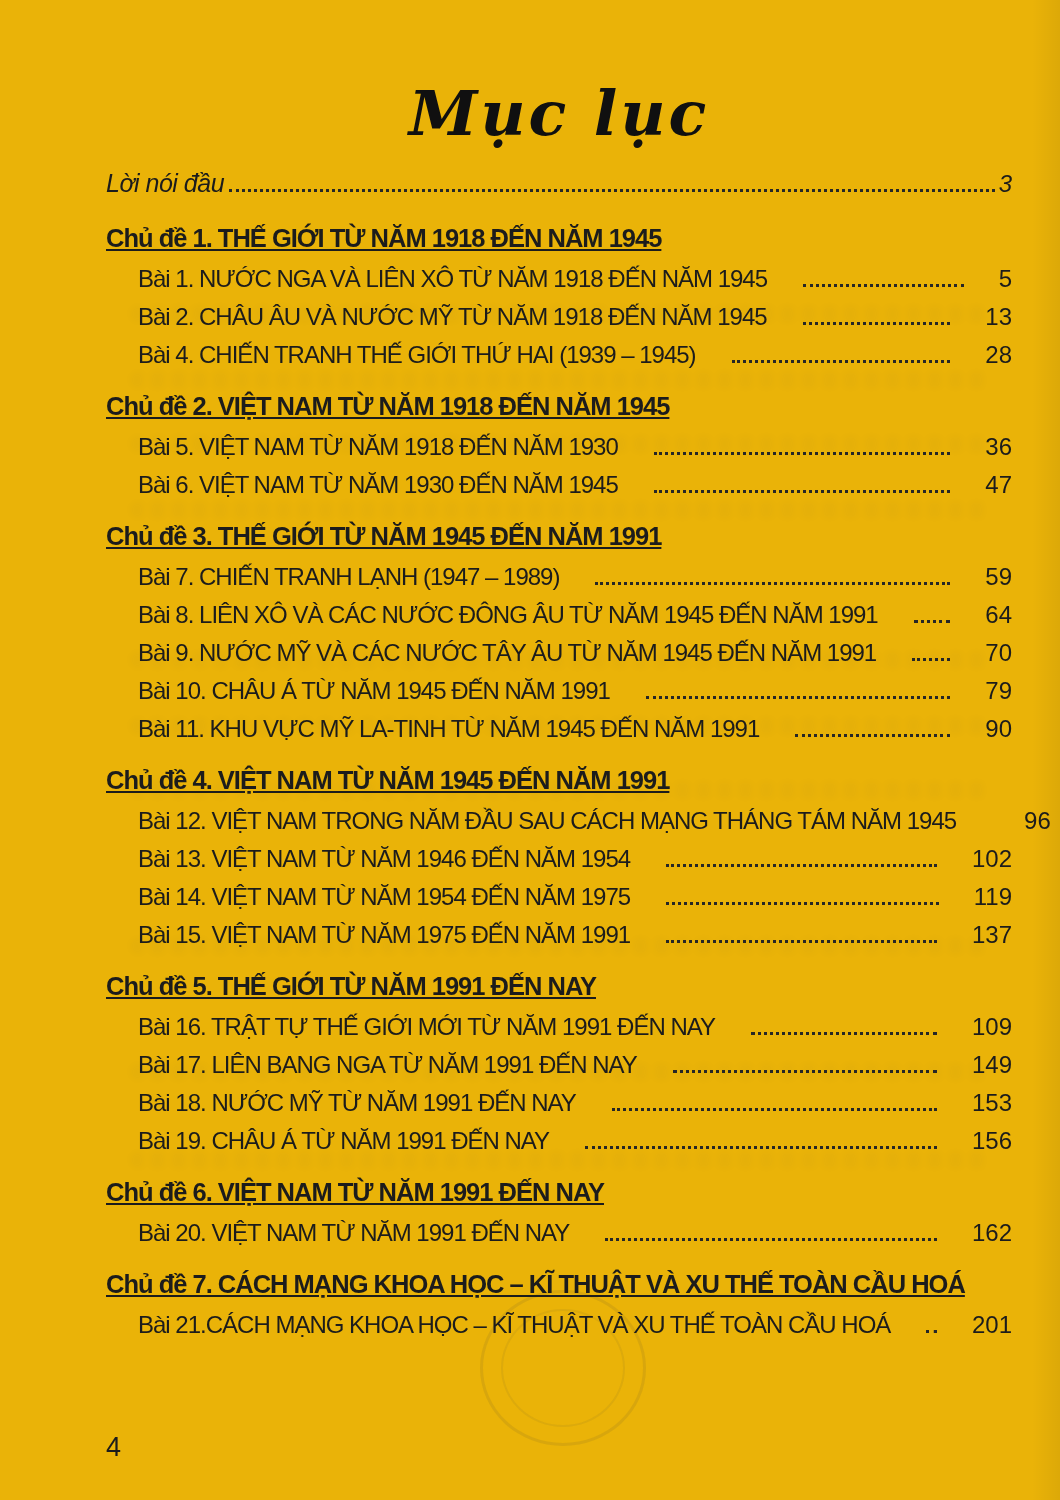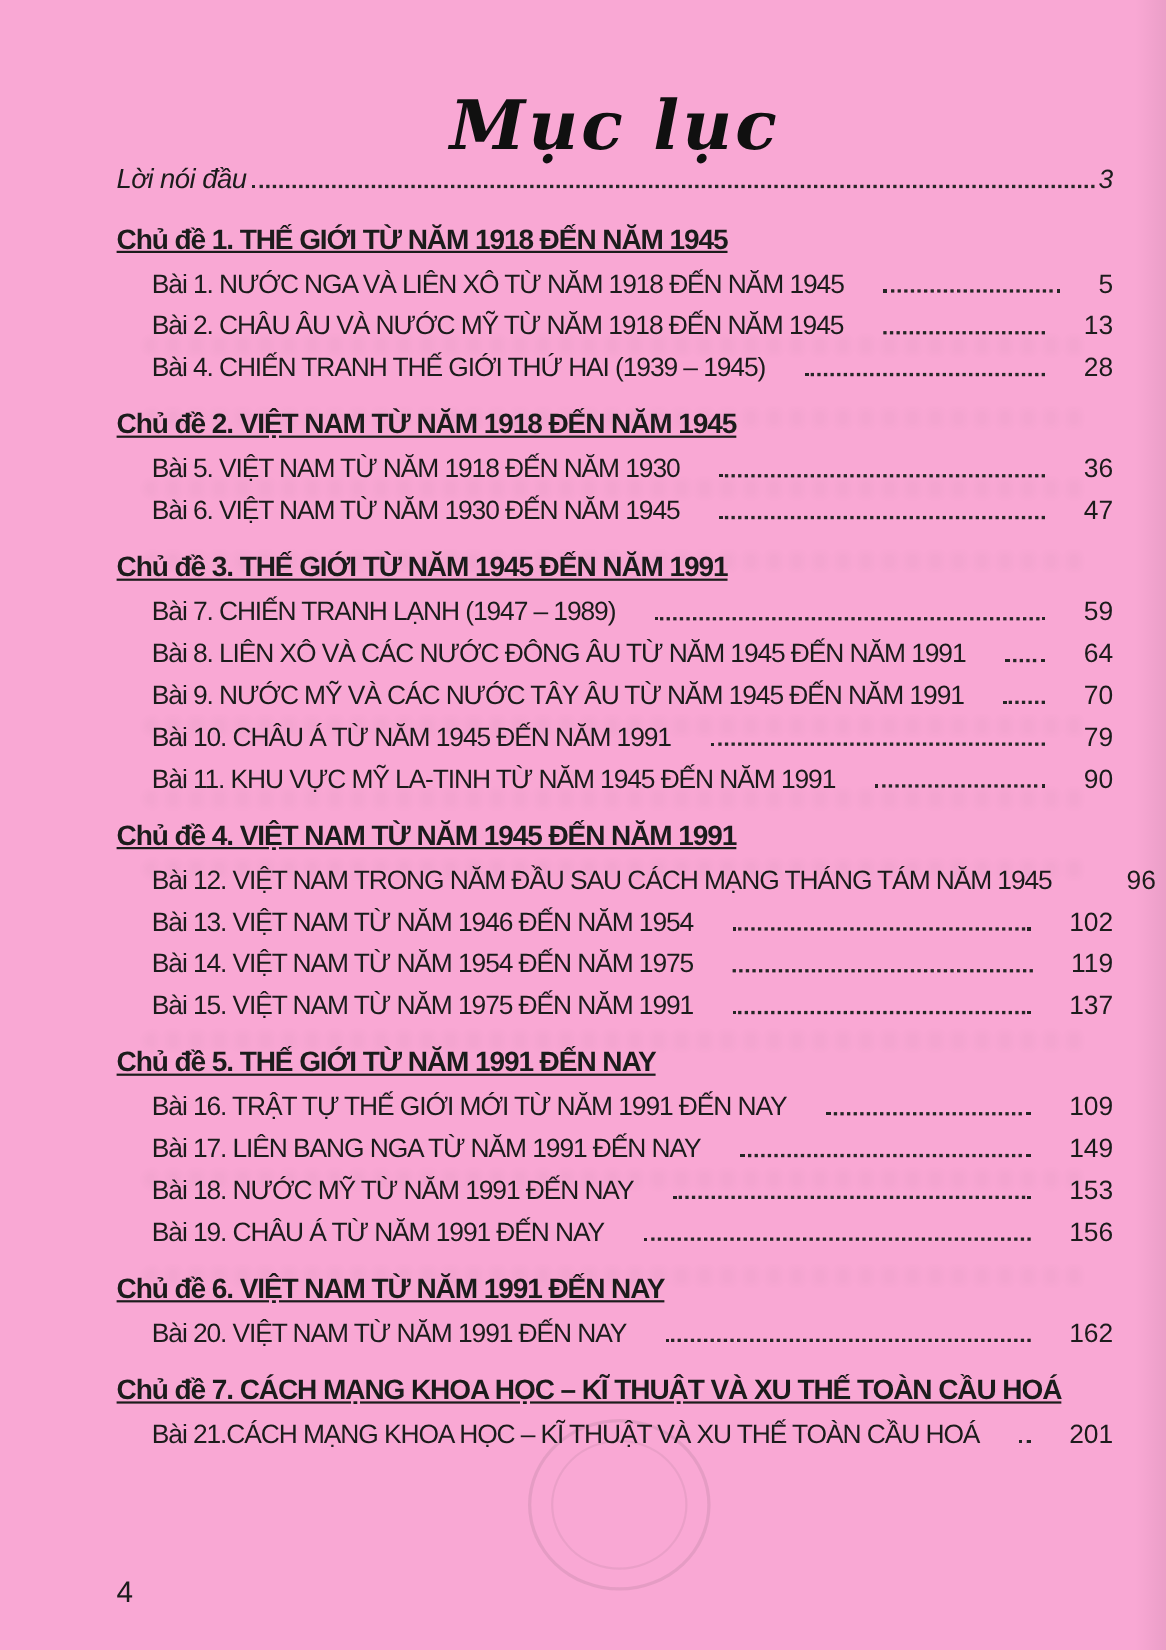--- a/index.html
+++ b/index.html
@@ -1,19 +1,19 @@
 <!DOCTYPE html>
 <html><head>
 <meta charset="utf-8">
 <style>
   html,body{margin:0;padding:0;background:#ffffff;}
   .page{
     position:relative;
     width:1060px;height:1500px;
-    background:#f9a8d4;
+    background:#eab308;
     overflow:hidden;
     font-family:"Liberation Sans", sans-serif;
     color:#1c1c1c;
   }
   
   .edge-right{
     position:absolute;right:0;top:0;bottom:0;width:28px;
     background:linear-gradient(to right, rgba(0,0,0,0), rgba(0,0,0,0.06));
   }
   .smudge{
@@ -36,21 +36,21 @@
     text-align:center;
     margin-top:78px;
     font-family:"DejaVu Serif", serif;
     font-style:italic;
     font-weight:bold;
     font-size:62px;
     line-height:1.15;
     letter-spacing:3px;
     color:#101010;
   }
-  .toc{margin-top:0;}
+  .toc{margin-top:20px;}
   .row{
     display:flex;align-items:baseline;
     height:38px;
     font-size:24px;
     letter-spacing:-1px;
     white-space:nowrap;
   }
   .intro-row{
     font-style:italic;
     font-size:25px;

